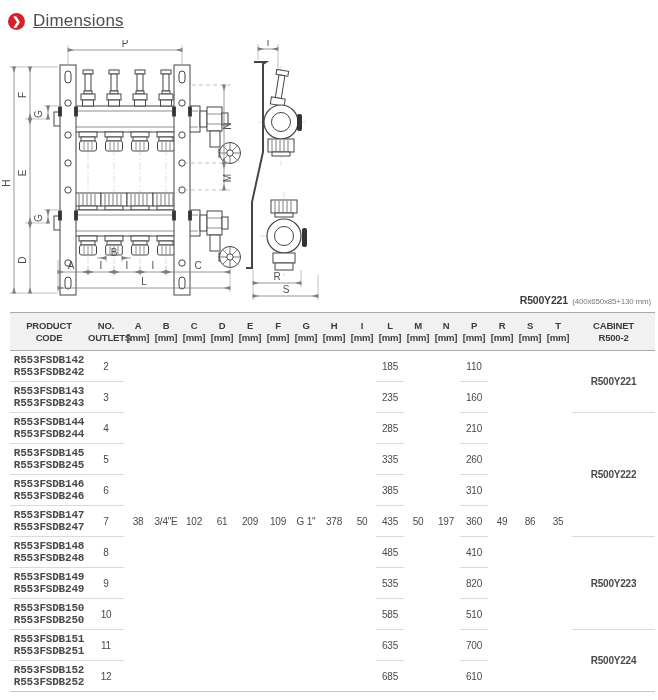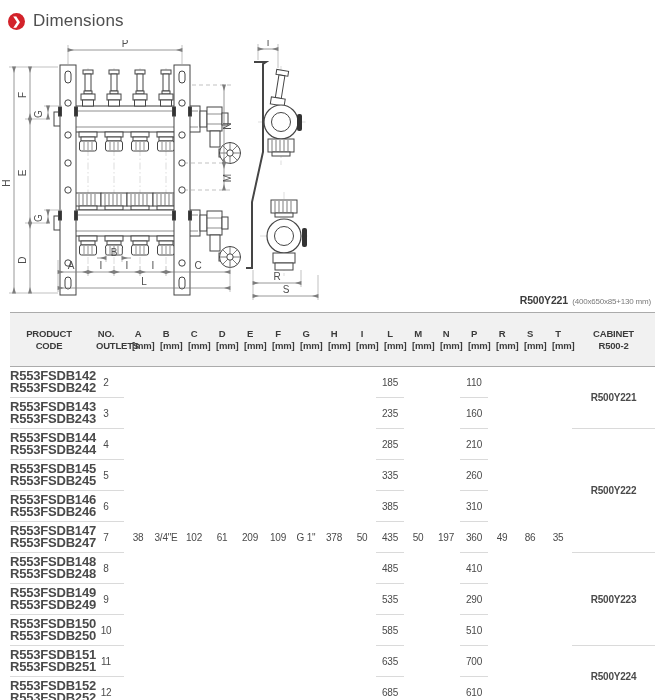--- a/index.html
+++ b/index.html
@@ -3,35 +3,35 @@
 <meta charset="utf-8">
 <style>
   html,body{margin:0;padding:0;background:#fff;}
   .page{position:relative;width:658px;height:700px;background:#fff;overflow:hidden;
         font-family:"Liberation Sans",sans-serif;-webkit-font-smoothing:antialiased;}
   
   .hdr{display:flex;align-items:center;height:30px;padding:6px 0 0 8px;}
   .hdr-icon{width:17px;height:17px;border-radius:50%;background:#d3222a;color:#fff;
             display:flex;align-items:center;justify-content:center;
             font-size:11px;font-weight:bold;line-height:1;}
-  .hdr-title{margin-left:8px;font-size:17px;color:#4f4f4f;letter-spacing:.2px;}
+  .hdr-title{margin-left:8px;font-size:17px;color:#4f4f4f;letter-spacing:.2px;text-decoration:underline;}
   
   .draw{position:relative;width:658px;height:268px;margin-top:4px;}
   .legend{position:absolute;right:7px;bottom:0;text-align:left;line-height:12.5px;white-space:nowrap;}
   .lg-code{font-size:10.5px;font-weight:bold;color:#3c3c3c;letter-spacing:-.2px;}
   .lg-size{font-size:8px;color:#7a7a7a;letter-spacing:-.2px;}
   
   table.dims{border-collapse:collapse;table-layout:fixed;width:645px;margin:4px 0 0 10px;
              border-bottom:1px solid #c6c6c6;font-size:10px;}
   table.dims th{background:#f1f1f1;border-top:1px solid #ababab;border-bottom:1px solid #ababab;
                 height:37px;font-weight:bold;color:#3b3b3b;font-size:9.5px;line-height:11.5px;
-                padding:8px;letter-spacing:-.2px;}
+                padding:0;letter-spacing:-.2px;}
   table.dims td{height:30px;text-align:center;color:#4a4a4a;padding:0;letter-spacing:-.2px;}
   td.code{text-align:left;padding-left:6px;font-weight:bold;color:#3d3d3d;
-          font-size:13px;line-height:12px;}
+          font-size:11px;line-height:12px;font-family:Liberation Mono, monospace;}
   td.sep{border-bottom:1px solid #dadada;}
   td.cab{font-weight:bold;color:#474747;font-size:10px;}
   
   svg text{font-family:"Liberation Sans",sans-serif;fill:#4e4e4e;font-size:10px;}
 </style>
 </head>
 <body>
 <div class="page">
 
   <div class="hdr">
@@ -558,21 +558,21 @@
           <td></td>
           <td></td>
           <td></td>
           <td></td>
           <td></td>
           <td></td>
           <td></td>
           <td class="sep">535</td>
           <td></td>
           <td></td>
-          <td class="sep">290</td>
+          <td class="sep">820</td>
           <td></td>
           <td></td>
           <td></td>
         </tr>
         <tr>
           <td class="code sep">
             <div>R553FSDB150</div>
             <div>R553FSDB250</div>
           </td>
           <td class="sep">10</td>

